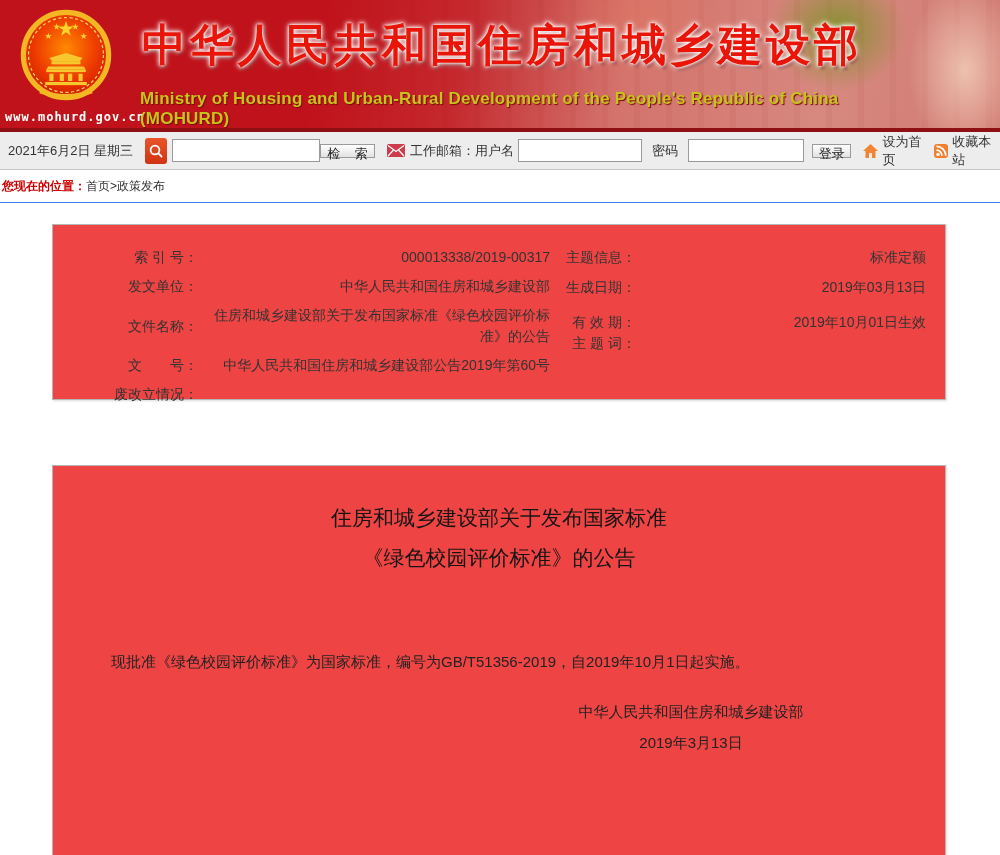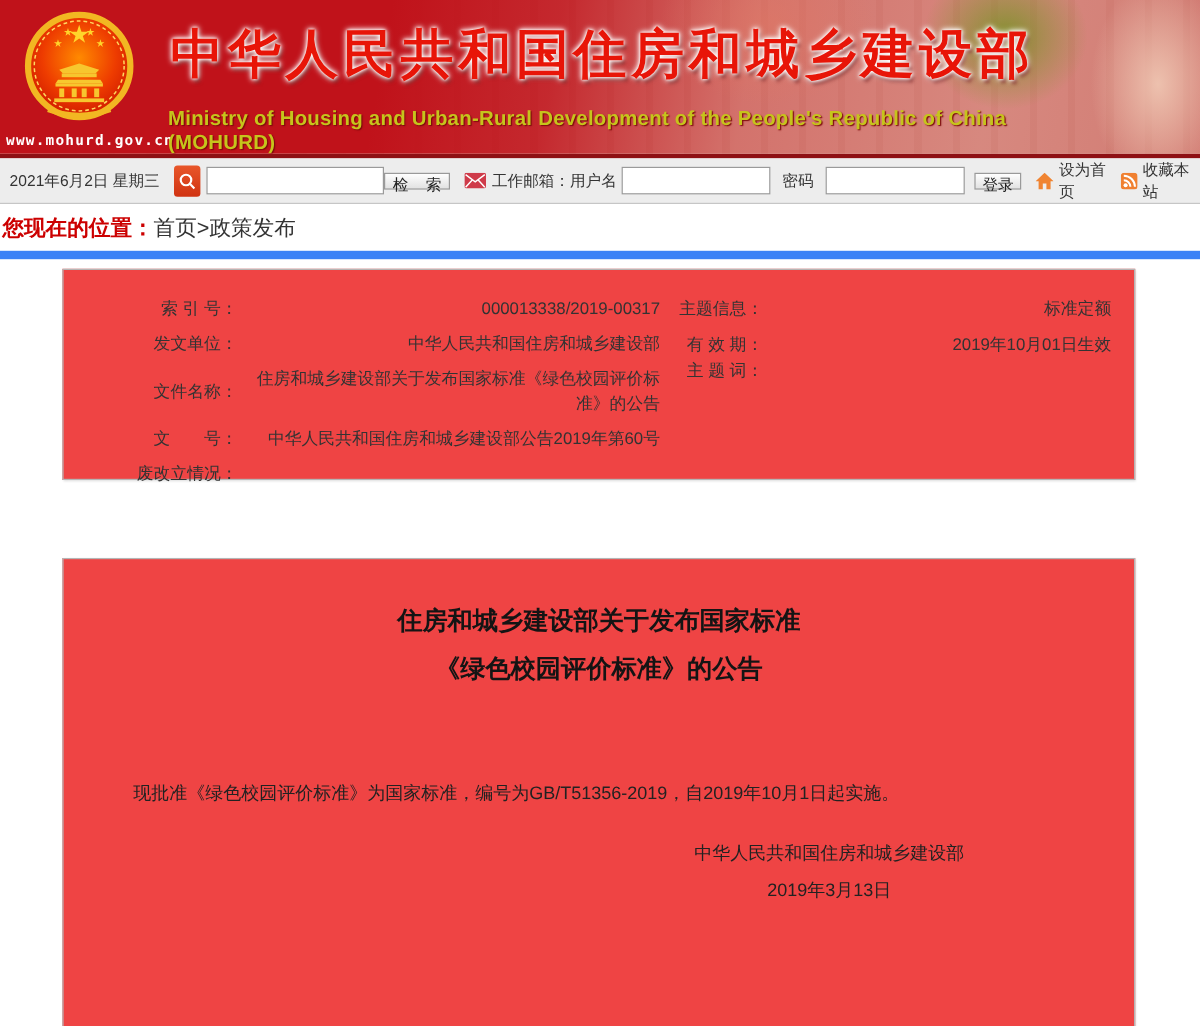--- a/index.html
+++ b/index.html
@@ -43,22 +43,22 @@
   .mail-icon { margin:0 5px 0 12px; display:flex; }
   .tb-label { margin-right:4px; white-space:nowrap; }
   .in-user { width:124px; margin-right:10px; }
   .in-pwd { width:116px; margin:0 8px 0 6px; }
   .btn-login { width:46px; }
   .tb-right { margin-left:auto; display:flex; align-items:center; }
   .tb-right .ic { display:flex; margin:0 4px 0 12px; }
   .tb-link { color:#333; text-decoration:none; cursor:pointer; }
 
   
-  .breadcrumb { padding:8px 0 7px 2px; font-size:18px; color:#333;
-    border-bottom:7px solid #3b82f6; }
+  .breadcrumb { padding:8px 0 7px 2px; font-size:12px; color:#333;
+    border-bottom:1px solid #3b82f6; }
   .bc-prefix { color:#cc0000; font-weight:bold; }
   .bc-link { color:#333; text-decoration:none; cursor:pointer; }
 
   
   .card { position:absolute; left:52px; width:894px; background:#ef4444;
     border:1px solid #b5b5b5; box-shadow:1px 1px 2px rgba(0,0,0,.15); }
   .info-card { top:224px; height:176px; }
   .col { position:absolute; font-size:14px; color:#333; }
   .col-left { left:2px; top:22px; width:508px; }
   .col-right { left:463px; top:22px; width:425px; }
@@ -66,21 +66,21 @@
   .col-left .row { margin-bottom:8px; }
   .row-filename { align-items:center; margin-bottom:7px; }
   .col-right .r1 { margin-bottom:9px; } .col-right .r2 { margin-bottom:14px; }
   .col-right .r3 { }
   .lbl { width:143px; text-align:right; white-space:pre; flex:none; }
   .col-right .lbl { width:120px; }
   .val { width:352px; line-height:21px;text-align:right; }
   .col-right .val { width:290px; }
 
   .doc-card { top:465px; height:392px; }
-  .doc-title { margin-top:32px; text-align:center; font-size:21px; font-weight:bold;
+  .doc-title { margin-top:32px; text-align:center; font-size:21px; font-weight:normal;
     line-height:40px; color:#141414; }
   .doc-body { margin:70px auto 0; width:836px; font-size:15px; line-height:27px; color:#222; }
   .doc-body p { text-indent:2em; margin:0 0 13px; }
   .sig-block { margin-top:21px; margin-left:330px; width:560px; text-align:center;
     font-size:15px; line-height:31px; color:#222; }
 </style>
 </head>
 <body>
 
 <div class="page">
@@ -187,20 +187,24 @@
       <div class="row">
         <span class="lbl">废改立情况：</span>
         <span class="val"></span>
       </div>
     </div>
     <div class="col col-right">
       <div class="row r1">
         <span class="lbl">主题信息：</span>
         <span class="val">标准定额</span>
       </div>
+      <div class="row r2">
+        <span class="lbl">生成日期：</span>
+        <span class="val">2019年03月13日</span>
+      </div>
       <div class="row r3">
         <span class="lbl">有 效 期：</span>
         <span class="val">2019年10月01日生效</span>
       </div>
       <div class="row r4">
         <span class="lbl">主 题 词：</span>
         <span class="val"></span>
       </div>
     </div>
   </div>

